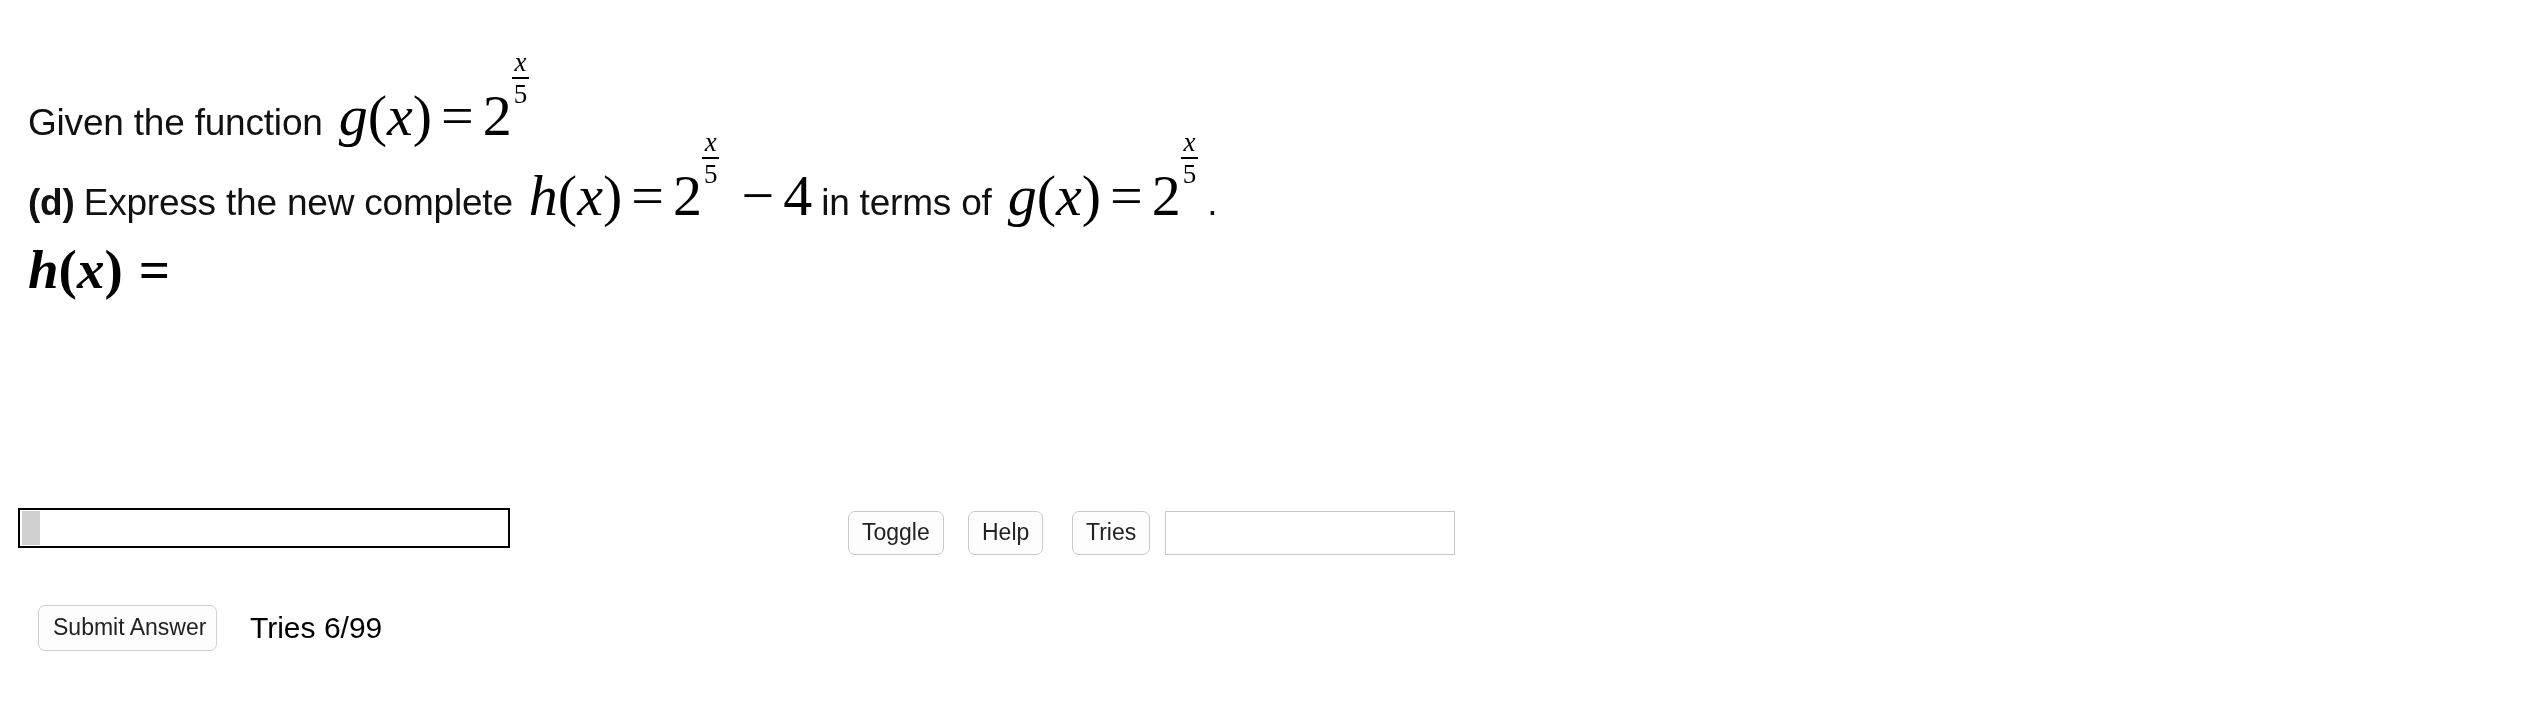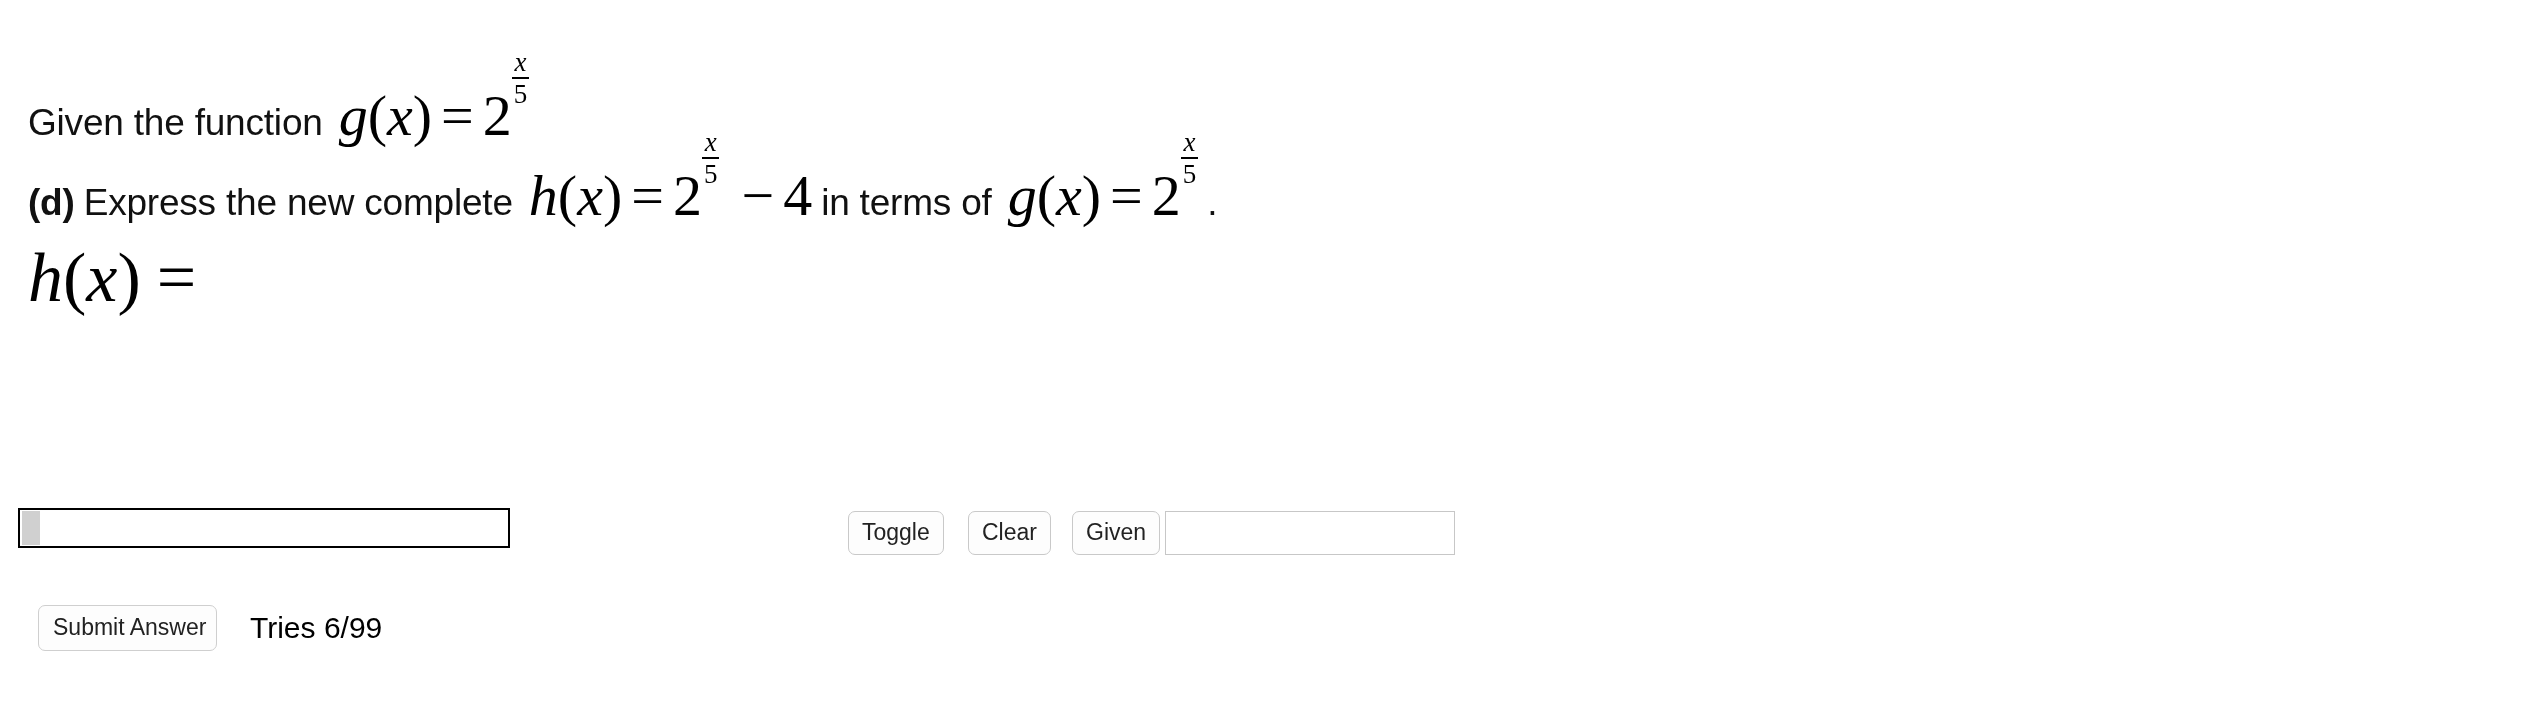--- a/index.html
+++ b/index.html
@@ -88,21 +88,21 @@
 
   #line-intro   { left: 28px;  top: 80px;  }
   #line-partd   { left: 28px;  top: 160px; }
   #line-hx      { left: 28px;  top: 238px; }
   #answer-row   { left: 0px;   top: 505px; width: 2540px; height: 56px; }
   #submit-row   { left: 0px;   top: 605px; width: 2540px; height: 46px; }
 
   
   .m-inline      { font-size: 58px; }
   .m-inline .frac{ font-size: 27px; }
-  .m-big         { font-size: 70px; }
+  .m-big         { font-size: 55px; font-weight: bold; }
 
   .sp-s { display: inline-block; width: 9px; }
   .sp-m { display: inline-block; width: 16px; }
   .sp-l { display: inline-block; width: 22px; }
 
   
   .answer-row-inner {
     position: relative;
     height: 56px;
   }
@@ -240,22 +240,22 @@
 
   <div class="row" id="answer-row">
     <div class="answer-row-inner" style="width:2540px;">
 
       <div class="math-input">
         <div class="caret-block"></div>
         <span class="math-input-text" placeholder=""></span>
       </div>
 
       <button class="btn" id="btn-toggle">Toggle</button>
-      <button class="btn" id="btn-clear">Clear</button>
-      <button class="btn" id="btn-help">Given</button>
+      <button class="btn" id="btn-clear">Help</button>
+      <button class="btn" id="btn-help">Tries</button>
 
       <div class="preview-box">
         <span></span>
       </div>
 
     </div>
   </div>
 
   <div class="row" id="submit-row">
     <div class="submit-row-inner" style="width:2540px;">

